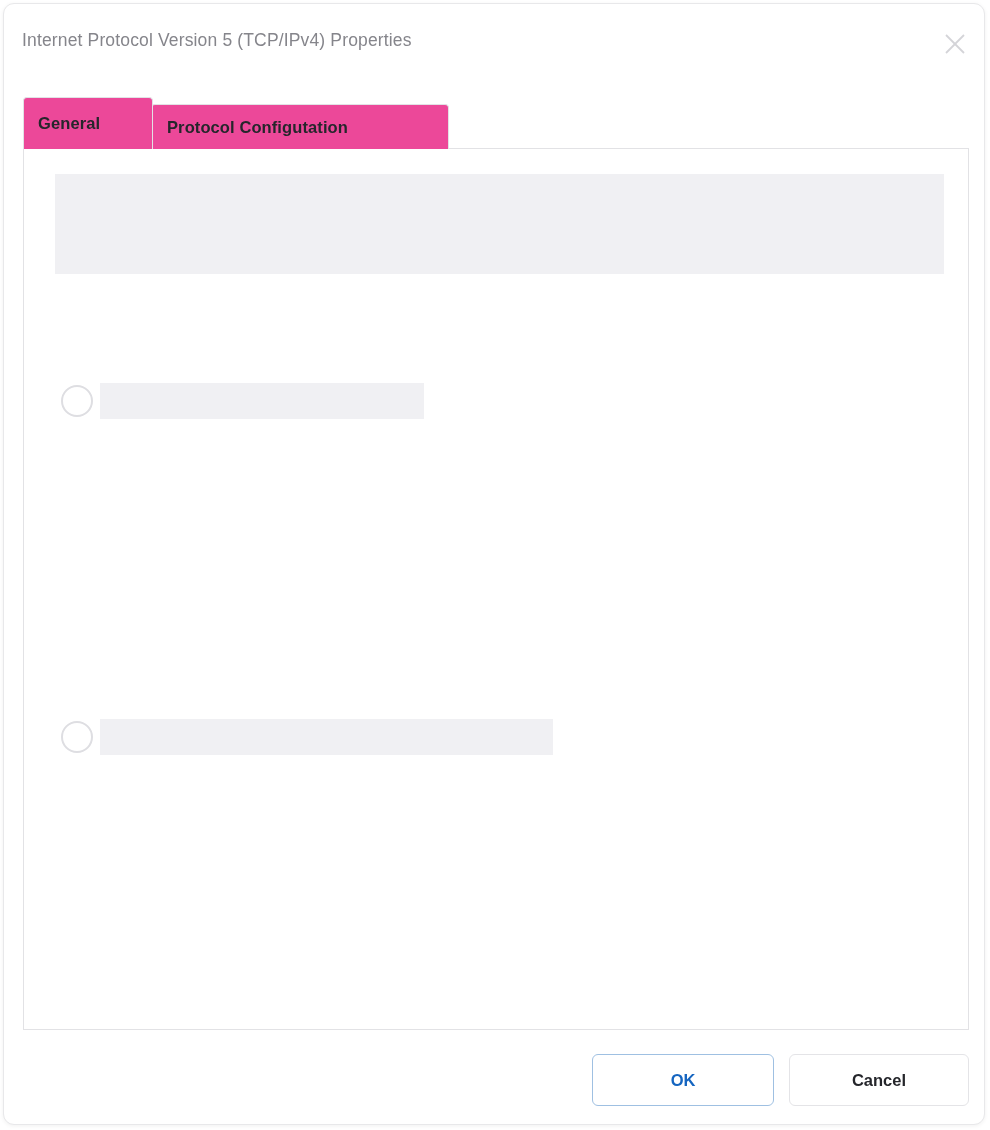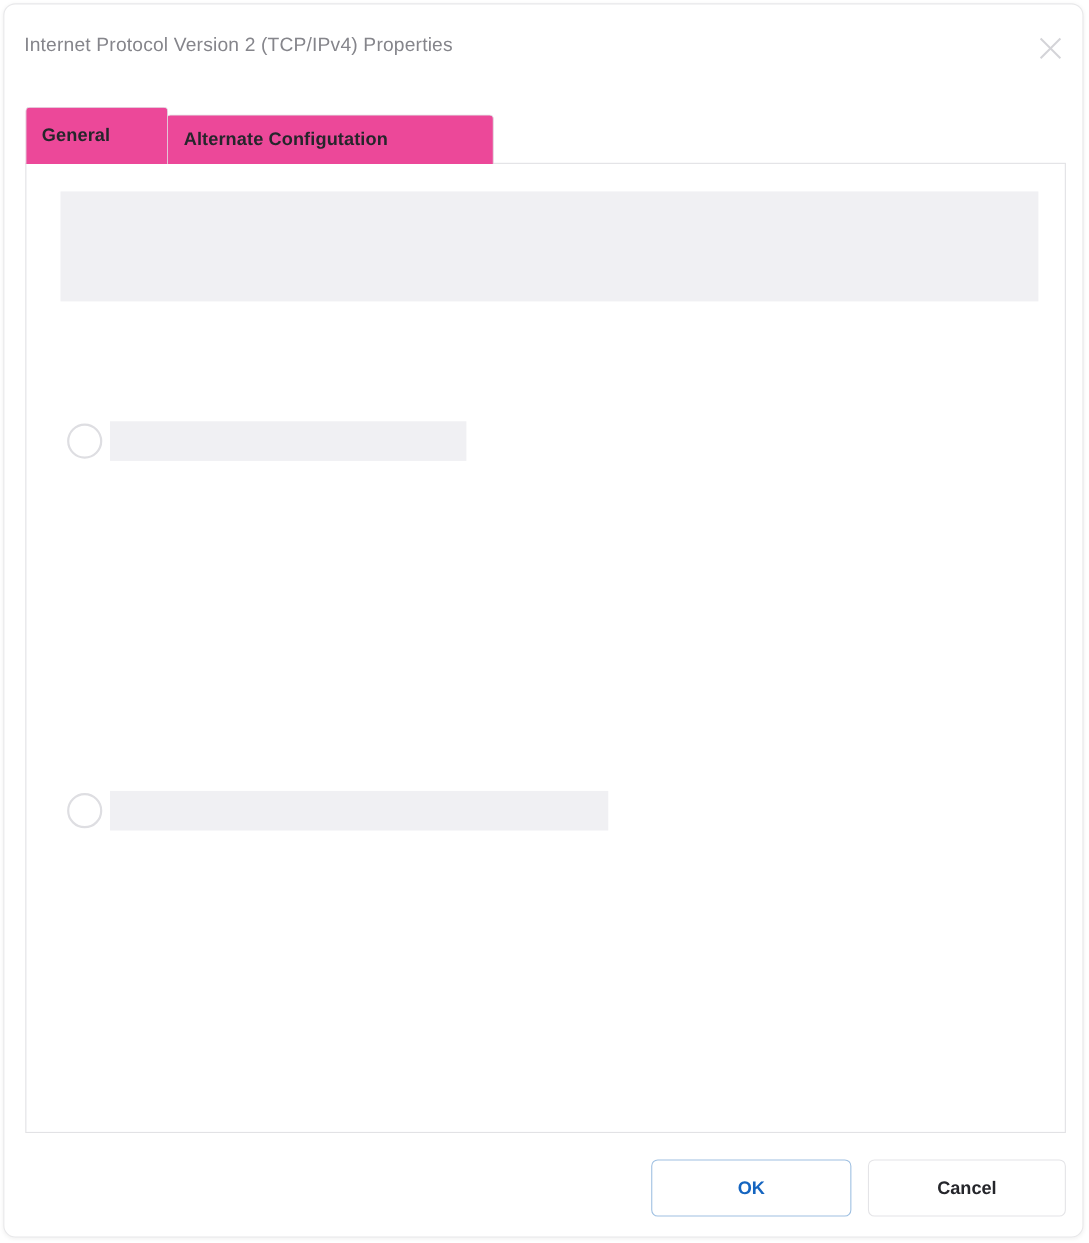--- a/index.html
+++ b/index.html
@@ -270,34 +270,34 @@
     border: 1px solid #e4e4e7;
     color: #25262b;
   }
 </style>
 </head>
 <body>
 
 <div class="dialog">
 
   <div class="titlebar">
-    <div class="dialog-title">Internet Protocol Version 2 (TCP/IPv4) Properties</div>
+    <div class="dialog-title">Internet Protocol Version 5 (TCP/IPv4) Properties</div>
     <div class="close-btn">
       <span>
         <svg width="26" height="26" viewBox="0 0 26 26">
           <line x1="4" y1="4" x2="22" y2="22" stroke="#d4d4d8" stroke-width="1.8"></line>
           <line x1="22" y1="4" x2="4" y2="22" stroke="#d4d4d8" stroke-width="1.8"></line>
         </svg>
       </span>
     </div>
   </div>
 
   <div class="tabstrip">
     <div class="tab tab-general">General</div>
-    <div class="tab tab-alternate">Alternate Configutation</div>
+    <div class="tab tab-alternate">Protocol Configutation</div>
   </div>
 
   <div class="panel">
     <div class="ph ph-banner"></div>
   </div>
 
   <div class="radio-row radio-ip">
     <span class="radio-on"></span>
     <span class="radio-label">Obtain an IP address automatically</span>
   </div>

